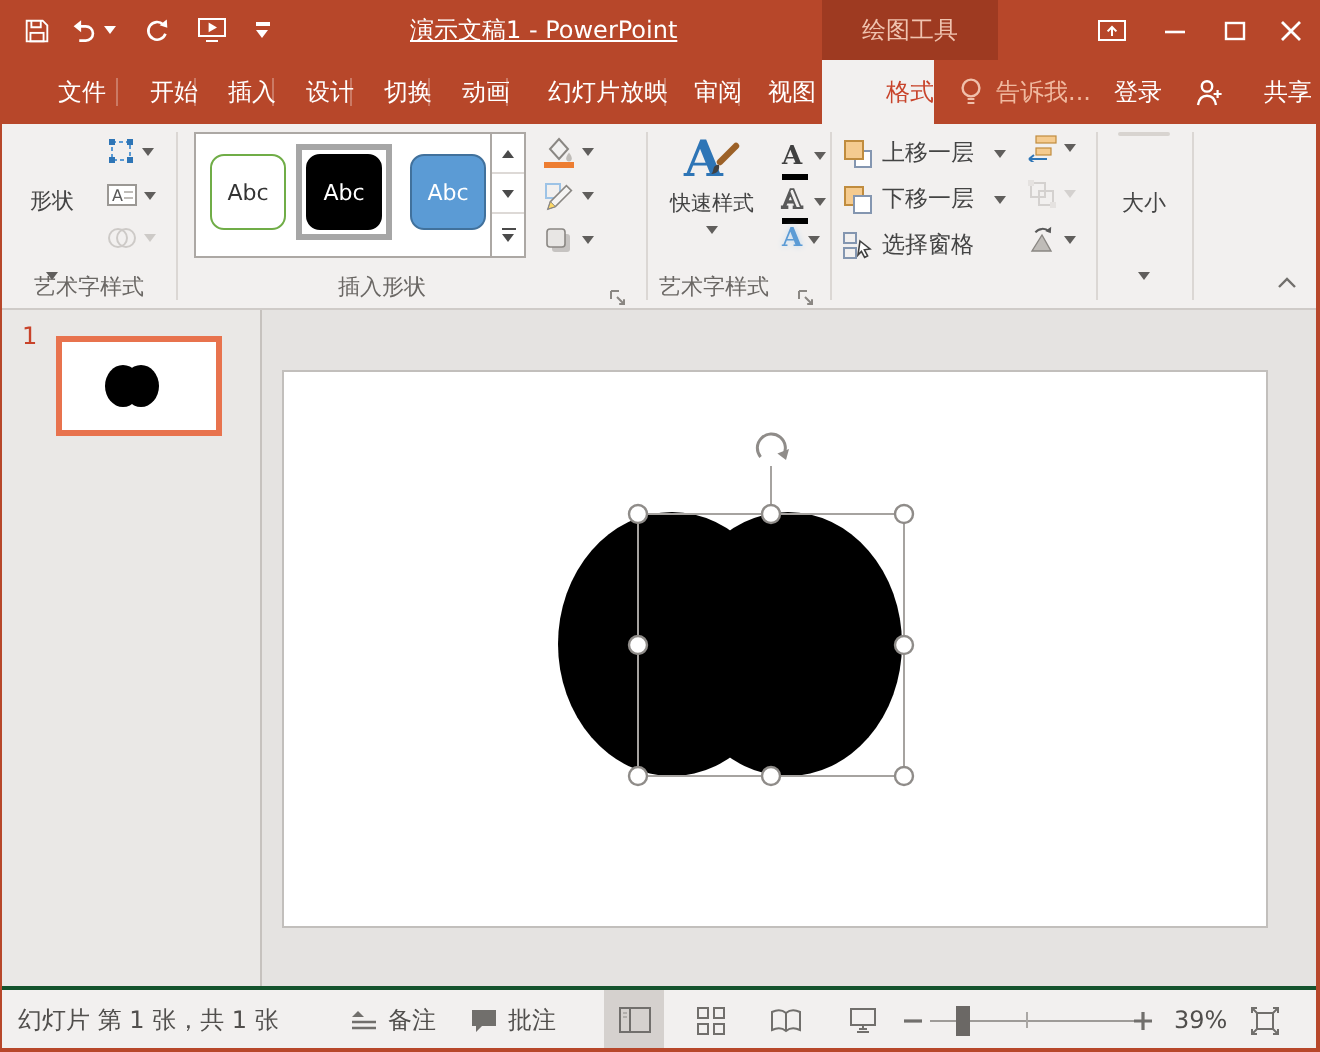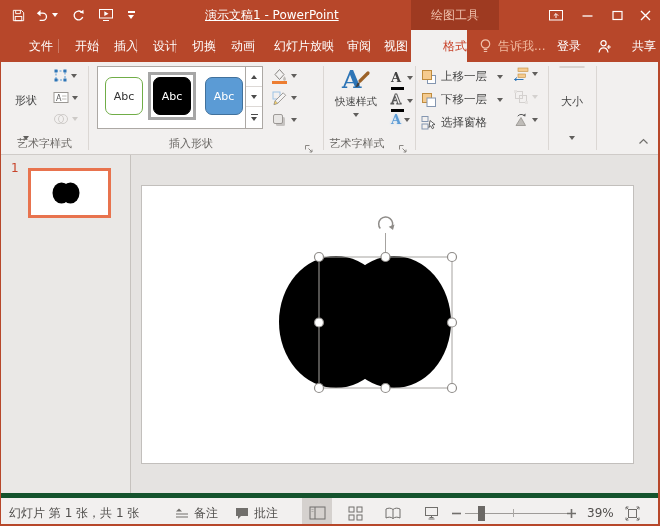--- a/index.html
+++ b/index.html
@@ -57,21 +57,21 @@
   .content { position:absolute; left:0; top:155px; width:660px; height:338px; }
   .thumb-panel { position:absolute; left:0; top:0; width:129px; height:338px; background:#EAE8E6; }
   .panel-div { position:absolute; left:129px; top:0; width:1px; height:338px; background:#C6C2BE; }
   .canvas { position:absolute; left:130px; top:0; width:528px; height:338px; background:#E5E3E1; }
   .slide-num { position:absolute; left:10px; top:6px; color:#C8432A; font-size:12px; }
   .thumb { position:absolute; left:27px; top:13px; width:83px; height:50px; background:#fff; border:3px solid #E8734E; }
   .slide { position:absolute; left:10px; top:30px; width:493px; height:279px; background:#fff; border:1px solid #C2BFBC; }
   .overlay { position:absolute; left:0; top:0; }
 
   
-  .statusbar { position:absolute; left:0; top:493px; width:660px; height:20px; background:#F2F0EF; border-top:5px solid #14532d;
+  .statusbar { position:absolute; left:0; top:493px; width:660px; height:20px; background:#F2F0EF; border-top:2px solid #14532d;
                font-size:12px; color:#514F4D; }
   .sb { position:absolute; top:0; height:30px; display:flex; align-items:center; }
   .viewbtn { justify-content:center; }
   .viewbtn.pressed { background:#D5D1CE; }
   .z-track { position:absolute; top:15px; left:464px; width:102px; height:1px; background:#9E9B98; }
   .z-tick { position:absolute; top:11px; left:512px; width:1px; height:8px; background:#AAA7A4; }
   .z-thumb { position:absolute; top:8px; left:477px; width:7px; height:15px; background:#6B6865; }
 </style>
 </head>
 <body>

